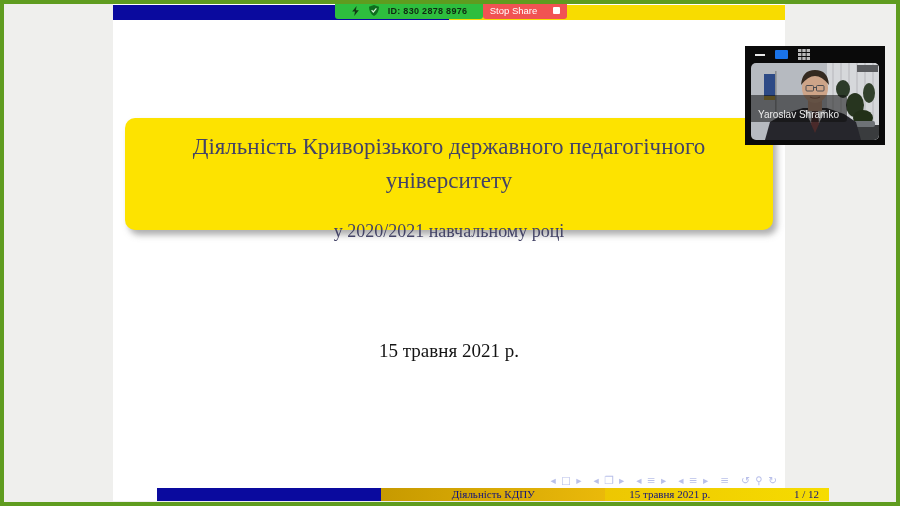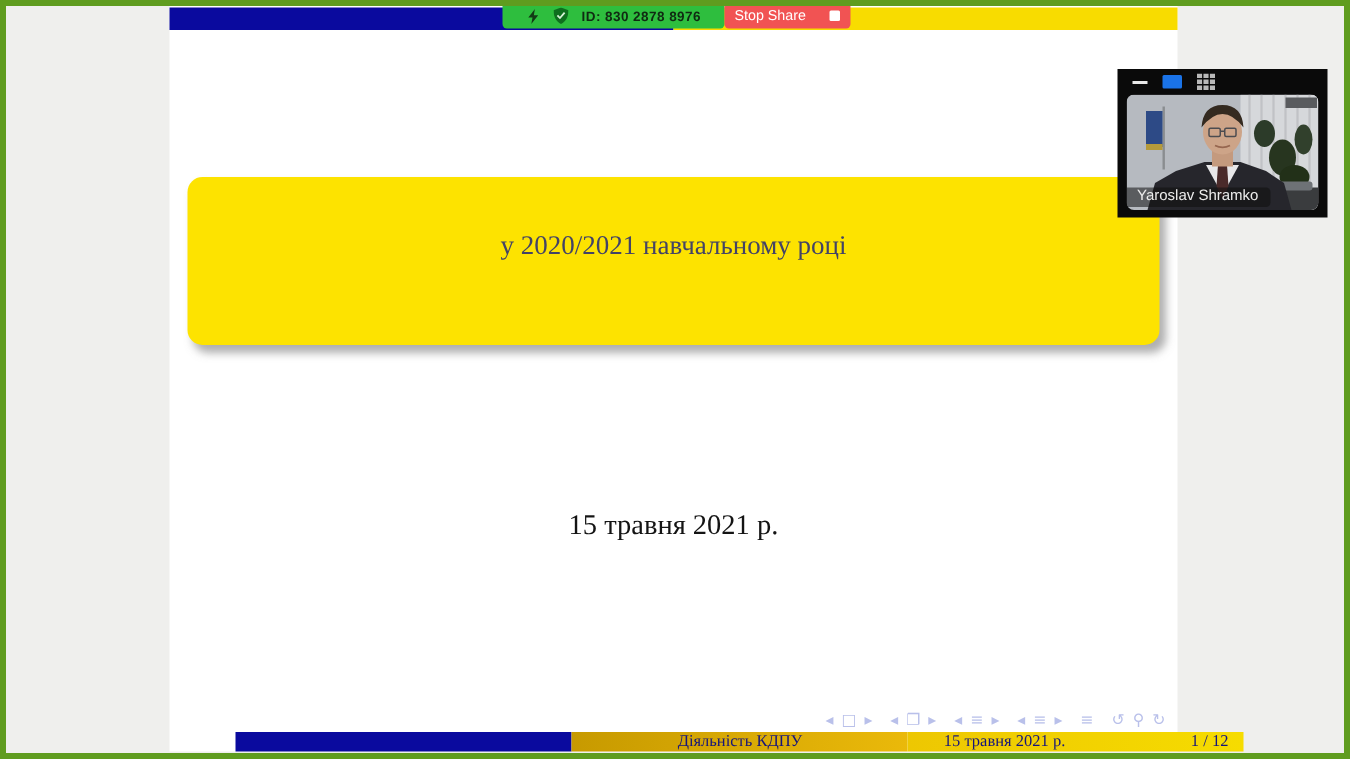--- a/index.html
+++ b/index.html
@@ -101,39 +101,40 @@
   .ctrl-min { width:10px; height:2px; background:#e8e8e8; cursor:pointer; }
   .ctrl-restore { width:13px; height:9px; background:#1a73e8; border-radius:1px; cursor:pointer; }
   .ctrl-grid { cursor:pointer; }
   .ctrl-grid svg { display:block; }
   .video-frame {
     position:absolute; left:6px; top:17px;
     width:128px; height:77px;
     border-radius:5px; overflow:hidden;
   }
   .name-label {
-    position:absolute; left:0; bottom:2px;
+    position:absolute; left:0; bottom:18px;
     background:rgba(15,15,15,0.55);
     color:#ececec; font-size:10px;
-    padding:0 8px 2px 7px;
+    padding:14px 8px 2px 7px;
     border-radius:0 3px 3px 0;
     white-space:nowrap;
   }
 </style>
 </head>
 <body>
 
 <div class="slide">
 
   <div class="slide-header">
     <div class="hdr-blue"></div>
     <div class="hdr-yellow"></div>
   </div>
 
   <div class="title-box">
+    <div class="title-main">Діяльність Криворізького державного педагогічного університету</div>
     <div class="title-sub">у 2020/2021 навчальному році</div>
   </div>
 
   <div class="slide-date">15 травня 2021 р.</div>
 
   <div class="nav-symbols">
     <span>◂ □ ▸</span>
     <span>◂ ❐ ▸</span>
     <span>◂ ≡ ▸</span>
     <span>◂ ≡ ▸</span>

